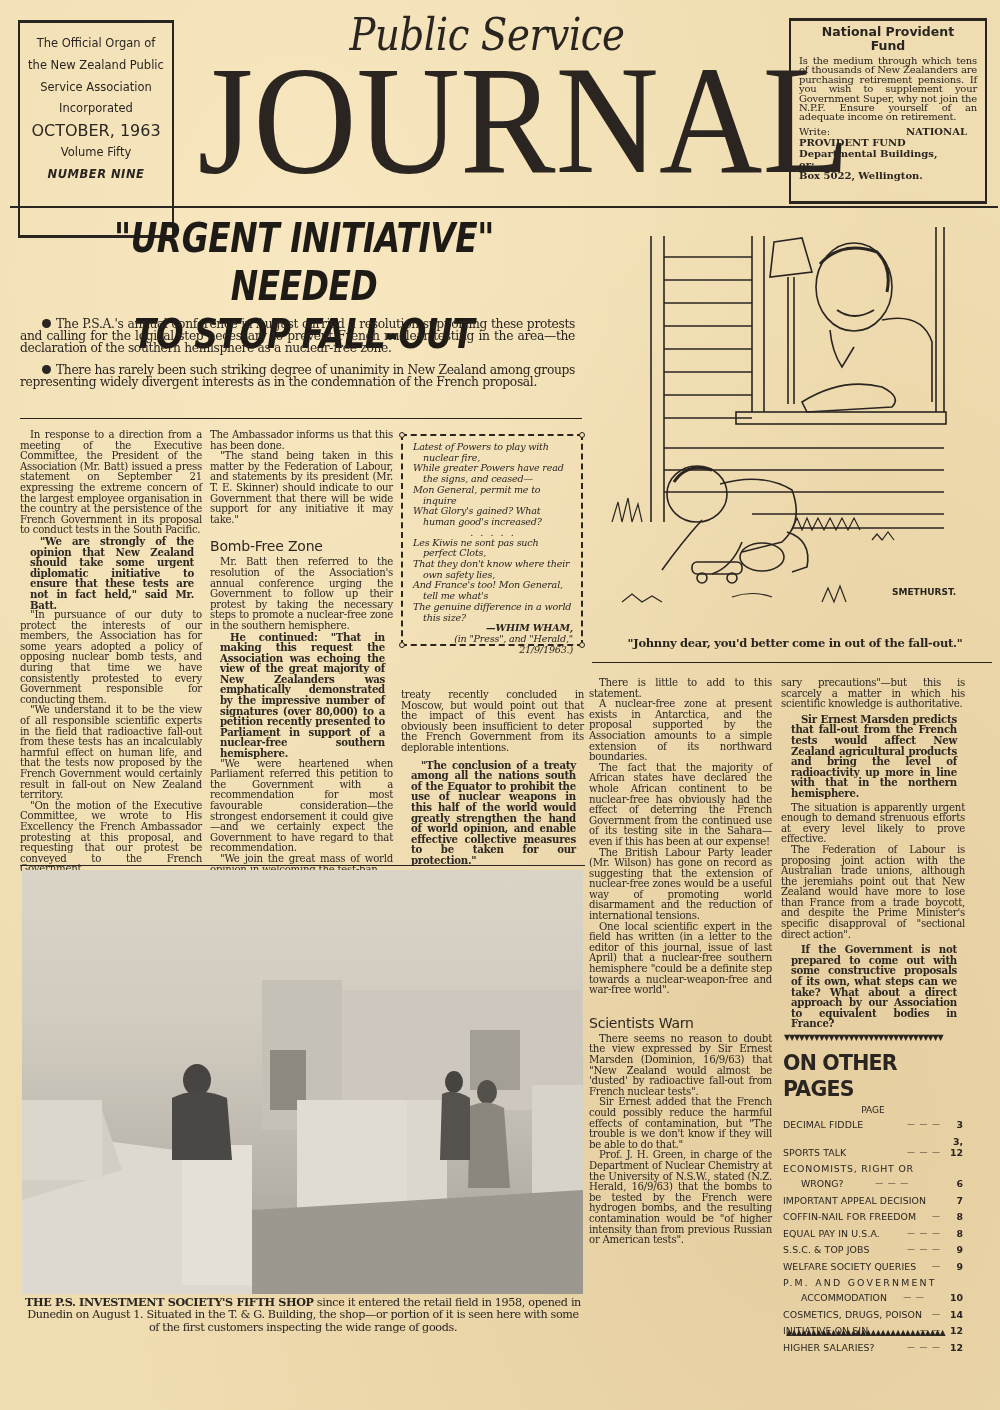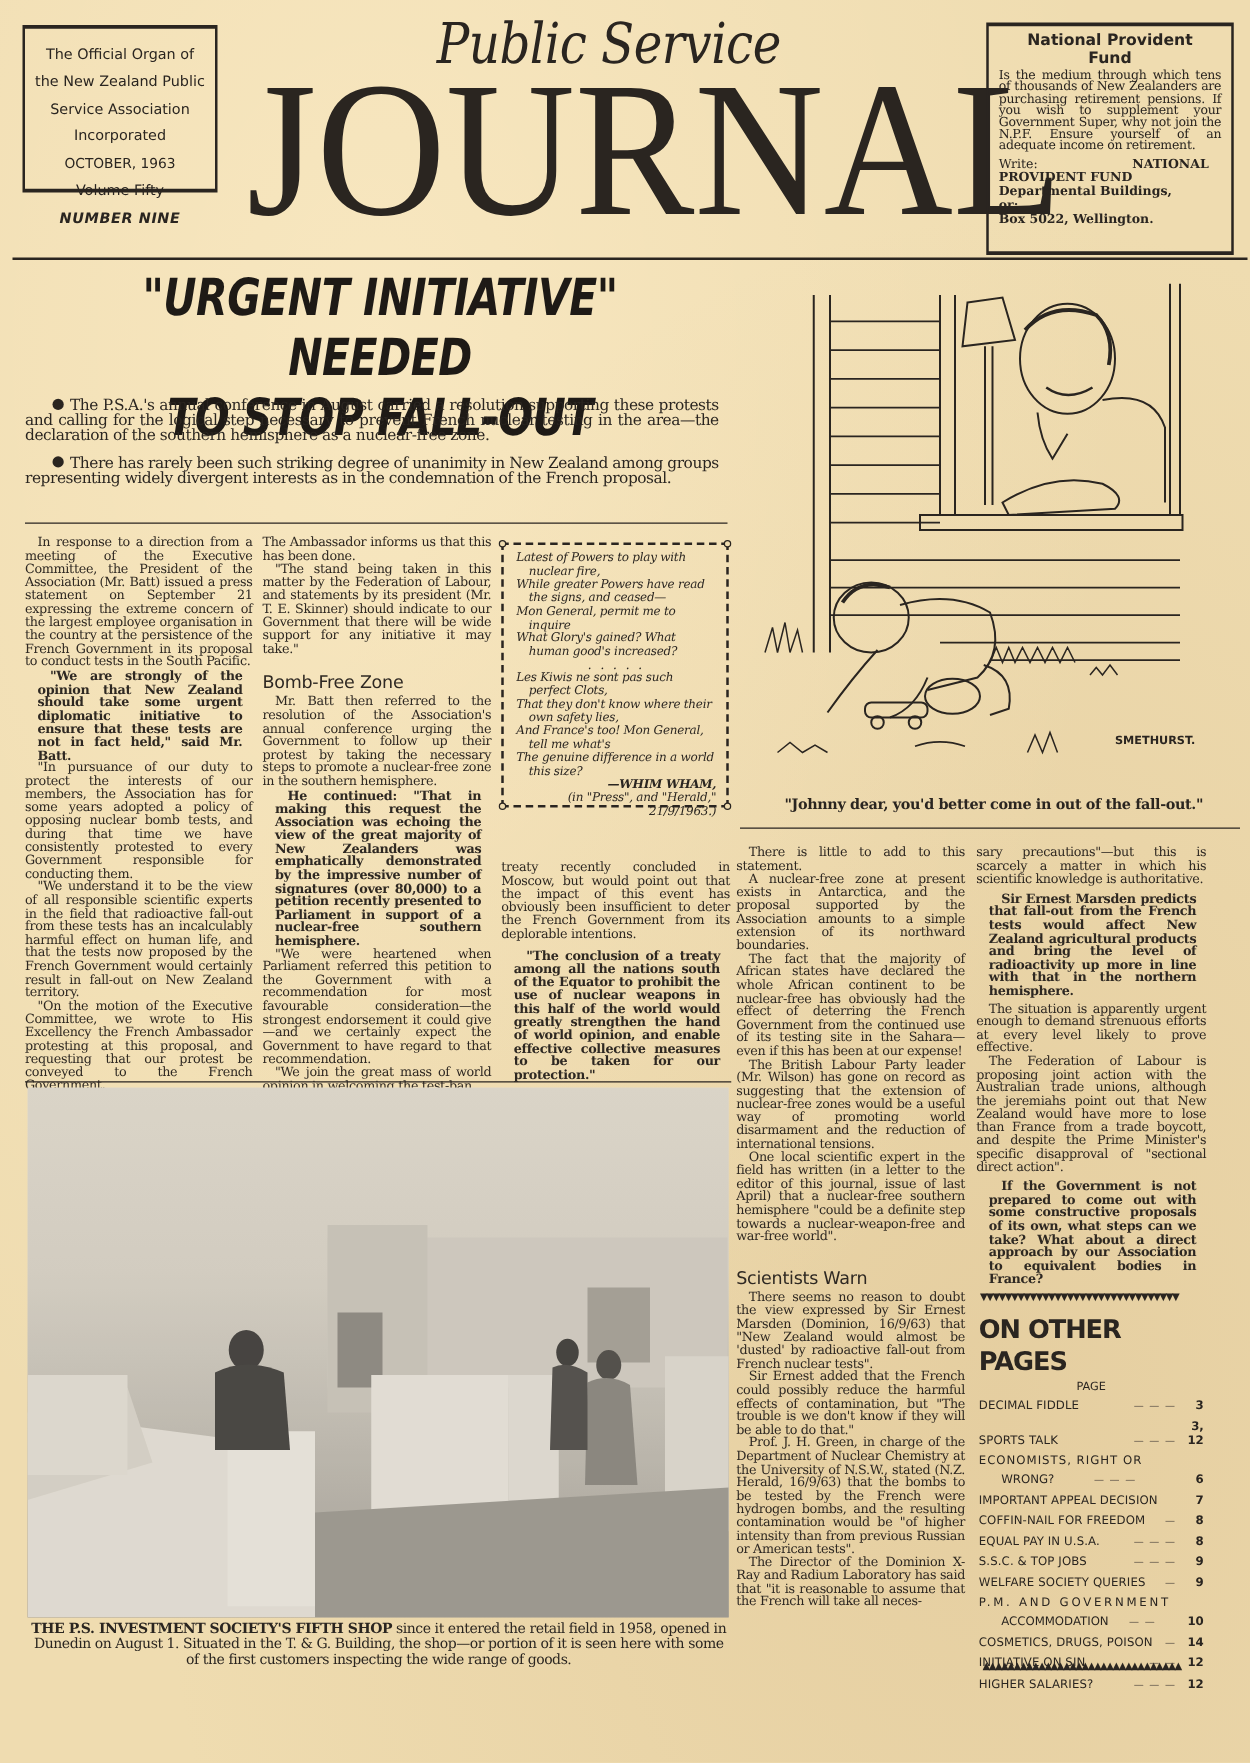--- a/index.html
+++ b/index.html
@@ -10,31 +10,31 @@
       radial-gradient(ellipse at 30% 20%, rgba(255,240,205,0.55) 0%, rgba(255,240,205,0) 60%),
       radial-gradient(ellipse at 80% 80%, rgba(210,180,130,0.35) 0%, rgba(210,180,130,0) 60%);
     color: #2a2520;
     font-family: "DejaVu Serif", serif;
     position: relative;
   }
   .abs { position: absolute; }
 
   
   .left-box {
-    left: 18px; top: 20px; width: 156px; height: 134px;
+    left: 18px; top: 20px; width: 156px; height: 218px;
     border: 2px solid #2a2520;
     border-top-width: 3px; border-bottom-width: 3px;
     text-align: center;
     font-family: "DejaVu Sans", sans-serif;
     font-size: 11.5px; line-height: 21.8px;
     padding-top: 10px;
     color: #2a2520;
   }
   .left-box .italic { font-style: italic; font-weight: bold; letter-spacing: 0.5px; }
-  .left-box .big { font-size: 11px; }
+  .left-box .big { font-size: 16px; }
 
   .masthead { left: 176px; top: 10px; width: 612px; height: 190px; text-align: center; }
   .masthead .script {
     font-family: "DejaVu Serif", serif; font-style: italic;
     font-size: 45px; line-height: 50px; margin-left: 10px;
     transform: scaleX(0.86); display: inline-block; letter-spacing: -0.5px;
   }
   .masthead .journal {
     font-family: "Liberation Serif", serif;
     font-size: 154px; line-height: 128px; letter-spacing: 0px;
@@ -312,21 +312,20 @@
 <div class="abs col col4">
   <p style="margin-top:12px">There is little to add to this statement.</p>
   <p>A nuclear-free zone at present exists in Antarctica, and the proposal supported by the Association amounts to a simple extension of its northward boundaries.</p>
   <p>The fact that the majority of African states have declared the whole African continent to be nuclear-free has obviously had the effect of deterring the French Government from the continued use of its testing site in the Sahara—even if this has been at our expense!</p>
   <p>The British Labour Party leader (Mr. Wilson) has gone on record as suggesting that the extension of nuclear-free zones would be a useful way of promoting world disarmament and the reduction of international tensions.</p>
   <p>One local scientific expert in the field has written (in a letter to the editor of this journal, issue of last April) that a nuclear-free southern hemisphere "could be a definite step towards a nuclear-weapon-free and war-free world".</p>
   <div class="subhead" style="margin-top:18px">Scientists Warn</div>
   <p>There seems no reason to doubt the view expressed by Sir Ernest Marsden (Dominion, 16/9/63) that "New Zealand would almost be 'dusted' by radioactive fall-out from French nuclear tests".</p>
   <p>Sir Ernest added that the French could possibly reduce the harmful effects of contamination, but "The trouble is we don't know if they will be able to do that."</p>
   <p>Prof. J. H. Green, in charge of the Department of Nuclear Chemistry at the University of N.S.W., stated (N.Z. Herald, 16/9/63) that the bombs to be tested by the French were hydrogen bombs, and the resulting contamination would be "of higher intensity than from previous Russian or American tests".</p>
-  <p>The Director of the Dominion X-Ray and Radium Laboratory has said that "it is reasonable to assume that the French will take all neces-</p>
 </div>
 
 <div class="abs col col5">
   <p style="text-indent:0;margin-top:12px">sary precautions"—but this is scarcely a matter in which his scientific knowledge is authoritative.</p>
   <p class="quote" style="margin-top:4px">Sir Ernest Marsden predicts that fall-out from the French tests would affect New Zealand agricultural products and bring the level of radioactivity up more in line with that in the northern hemisphere.</p>
   <p style="margin-top:4px">The situation is apparently urgent enough to demand strenuous efforts at every level likely to prove effective.</p>
   <p>The Federation of Labour is proposing joint action with the Australian trade unions, although the jeremiahs point out that New Zealand would have more to lose than France from a trade boycott, and despite the Prime Minister's specific disapproval of "sectional direct action".</p>
   <p class="quote" style="margin-top:4px">If the Government is not prepared to come out with some constructive proposals of its own, what steps can we take? What about a direct approach by our Association to equivalent bodies in France?</p>
 </div>
 

